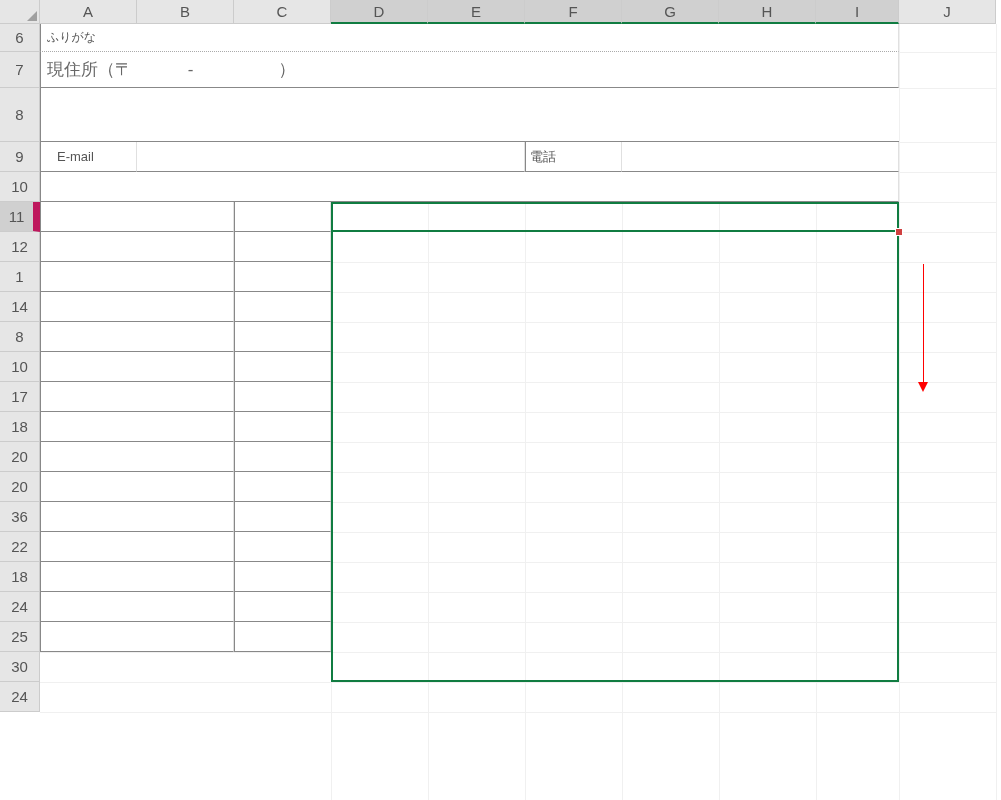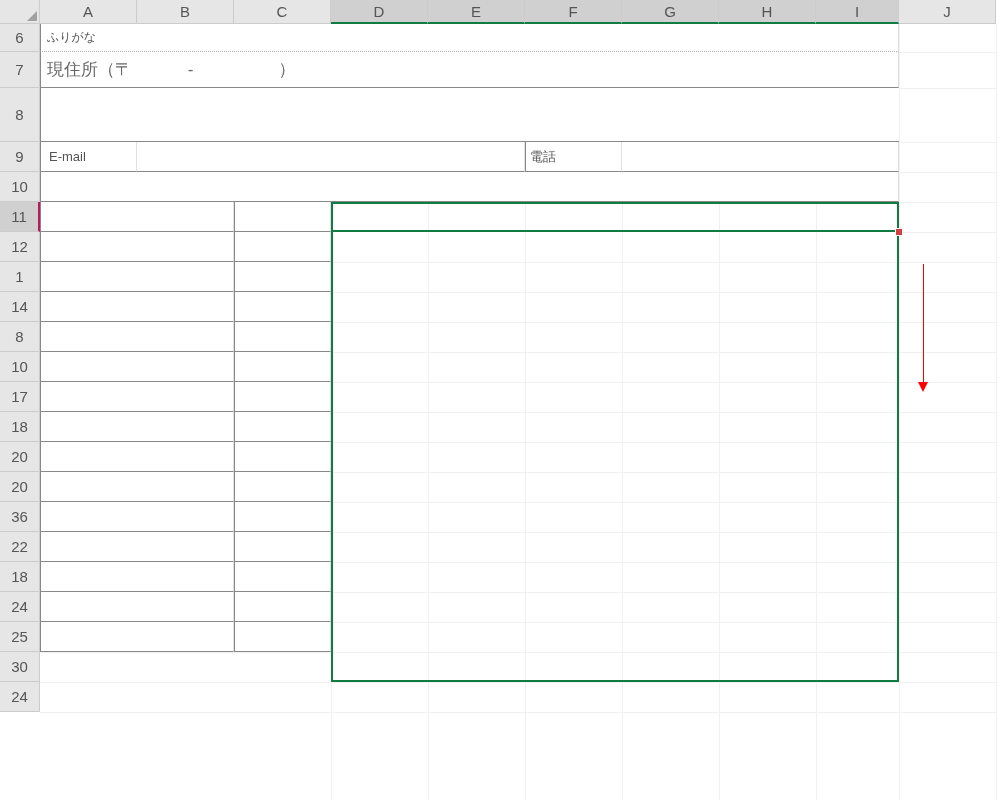--- a/index.html
+++ b/index.html
@@ -75,21 +75,21 @@
       border-right: 1px solid #cccccc;
       border-bottom: 1px solid #cccccc;
       display: flex;
       align-items: center;
       justify-content: center;
       color: #555;
       font-size: 15px;
     }
     .row-header.selected {
       background: #d0d0d0;
-      border-right: 2px solid #be185d;
+      border-right: 7px solid #be185d;
     }
     
     .cells {
       position: absolute;
       top: 24px;
       left: 40px;
     }
     .cell {
       position: absolute;
       border-right: 1px solid #e0e0e0;
@@ -199,21 +199,21 @@
     <div class="cell border-left-solid border-bottom-dotted" style="top:0;left:0;width:859px;height:28px;font-size:12px;padding-left:6px;align-items:center;">
         <span>ふりがな</span>
       </div>
 
     <div class="cell border-left-solid border-bottom-solid" style="top:28px;left:0;width:859px;height:36px;font-size:17px;padding-left:6px;color:#666;">
         <span>現住所（〒　　　 -　　　　　）</span>
       </div>
 
     <div class="cell border-left-solid border-bottom-solid" style="top:64px;left:0;width:859px;height:54px;border-right:none;"></div>
 
-    <div class="cell border-left-solid border-bottom-solid" style="top:118px;left:0;width:97px;height:30px;font-size:13px;padding-left:8px;">
+    <div class="cell border-left-solid border-bottom-solid" style="top:118px;left:0;width:97px;height:30px;font-size:13px;padding-left:16px;">
         <span>E-mail</span>
       </div>
     <div class="cell border-bottom-solid" style="top:118px;left:97px;width:388px;height:30px;"></div>
     <div class="cell border-left-solid border-bottom-solid" style="top:118px;left:485px;width:97px;height:30px;font-size:13px;padding-left:4px;">
         <span>電話</span>
       </div>
     <div class="cell border-bottom-solid" style="top:118px;left:582px;width:277px;height:30px;"></div>
 
     <div class="cell border-left-solid border-bottom-solid" style="top:148px;left:0;width:859px;height:30px;"></div>
 

